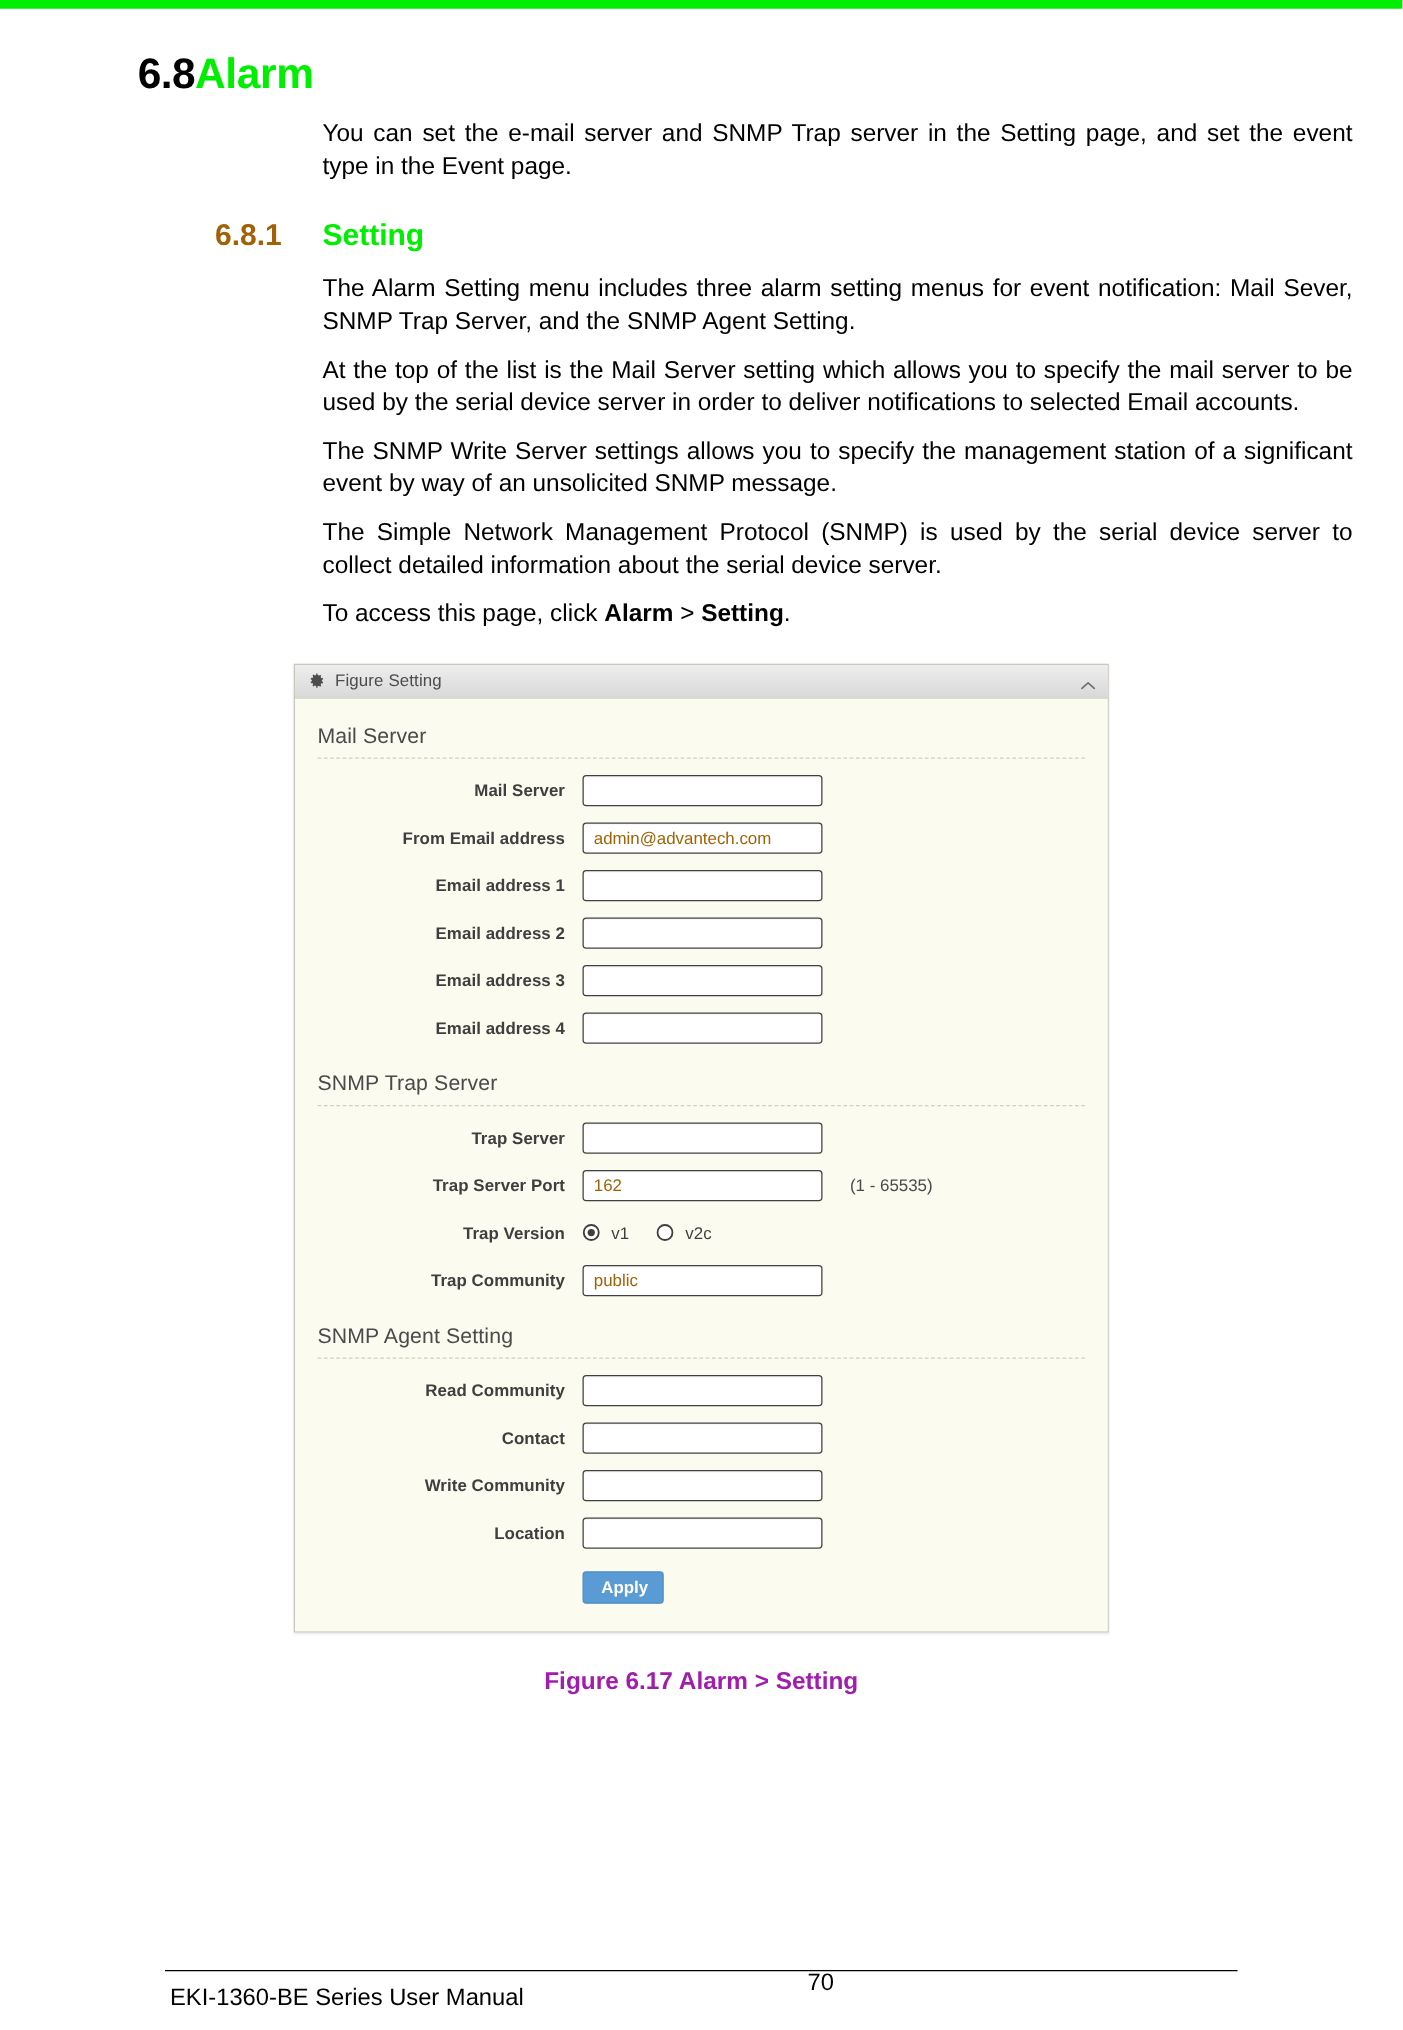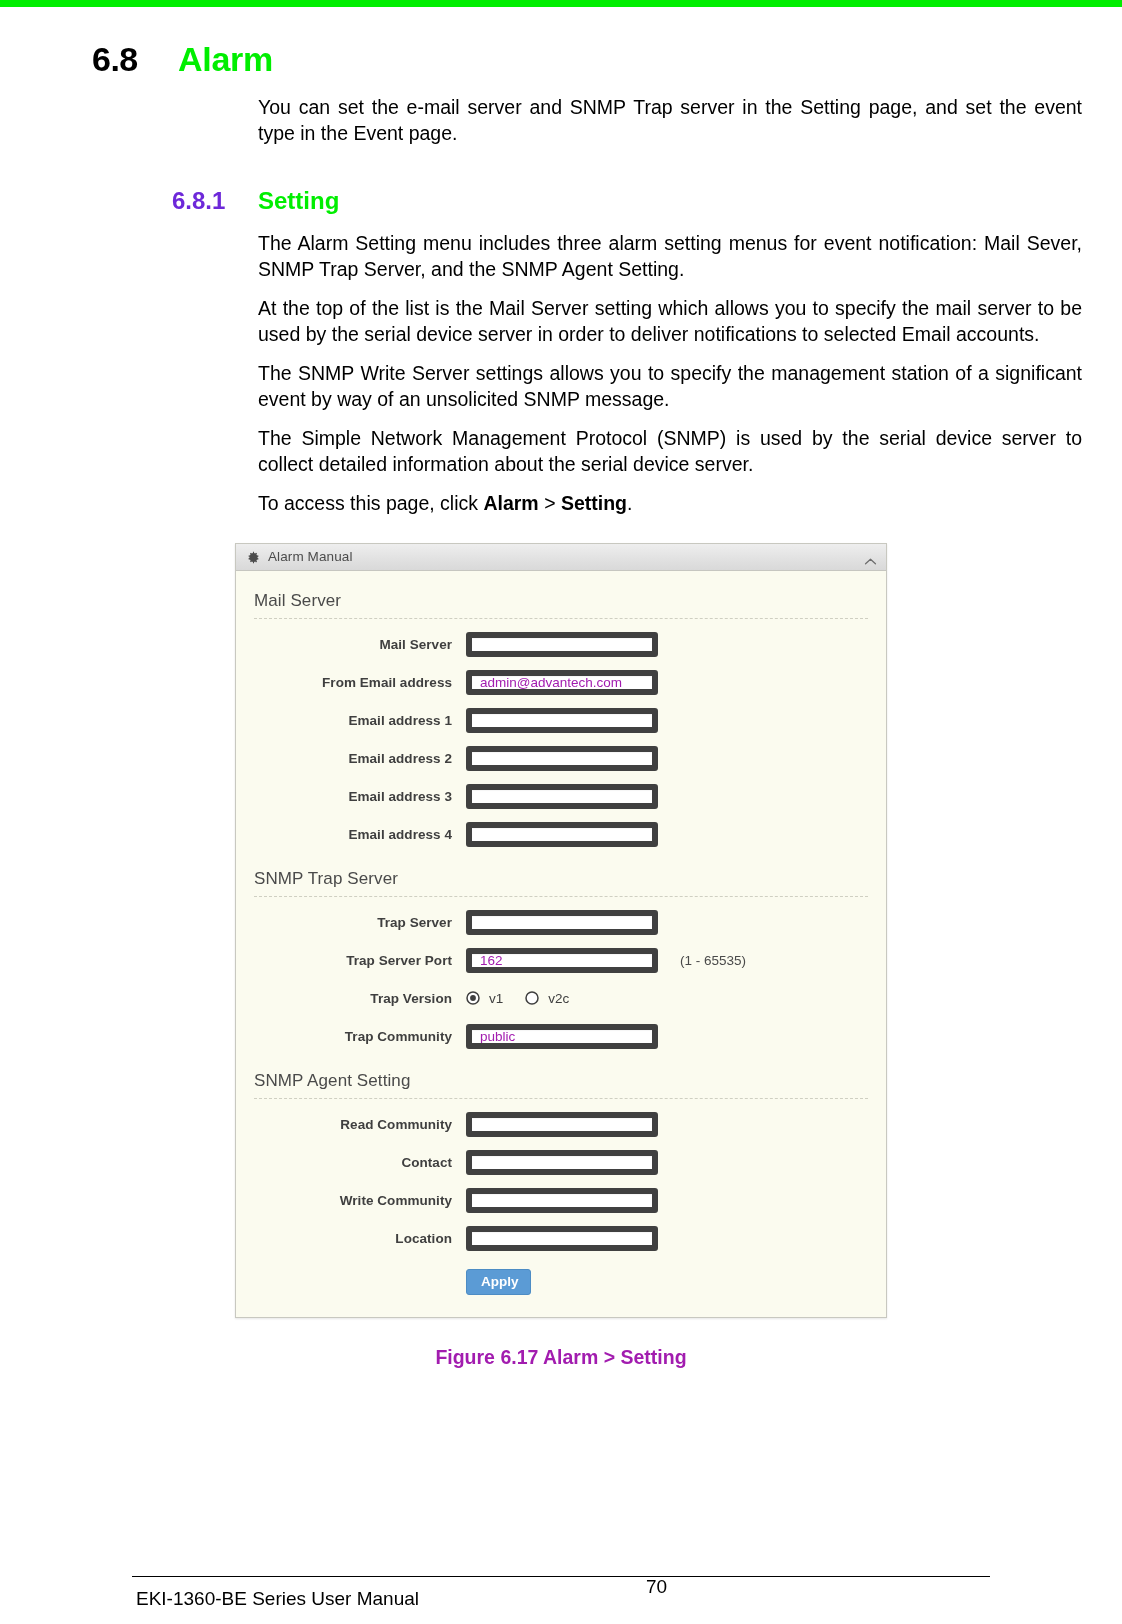--- a/index.html
+++ b/index.html
@@ -31,21 +31,22 @@
     position: absolute;
     top: 7px;
     left: 0;
     width: 1122px;
   }
 
   .h1-row {
     display: flex;
     align-items: baseline;
     margin: 33px 0 0 0;
-    padding-left: 92px;
+    padding-left: 70px;
+    text-align: right;
   }
   .h1-num {
     font-size: 34px;
     font-weight: bold;
     color: #000;
     width: 86px;
     flex: none;
     letter-spacing: -0.5px;
   }
   .h1-title {
@@ -57,24 +58,23 @@
 
   .h2-row {
     display: flex;
     align-items: baseline;
     margin: 29px 0 0 0;
     padding-left: 172px;
   }
   .h2-num {
     font-size: 24px;
     font-weight: bold;
-    color: #6d28d9;
+    color: #a16207;
     width: 86px;
     flex: none;
-    margin-top: 12px;
   }
   .h2-title {
     font-size: 24px;
     font-weight: bold;
     color: #00ee00;
   }
 
   .body-block {
     margin-left: 258px;
     margin-right: 40px;
@@ -164,25 +164,25 @@
     box-sizing: border-box;
     font-size: 13.5px;
     font-weight: bold;
     color: #3f3f3f;
     letter-spacing: 0.05px;
   }
   .field-input {
     width: 192px;
     height: 25px;
     box-sizing: border-box;
-    border: 6px solid #404040;
+    border: 1px solid #404040;
     border-radius: 3px;
     background: #ffffff;
     font-size: 13.5px;
-    color: #a21caf;
+    color: #a16207;
     padding: 0 8px;
     font-family: "Liberation Sans", sans-serif;
     outline: none;
     box-shadow: inset 0 1px 1px rgba(0,0,0,0.04);
   }
   .field-hint {
     margin-left: 22px;
     font-size: 13.5px;
     color: #4a4a4a;
   }
@@ -297,21 +297,21 @@
   <div class="figure-wrap">
     <div class="panel">
 
       <div class="panel-header">
         <span class="gear-icon">
           <svg viewBox="0 0 16 16" width="13" height="13" xmlns="http://www.w3.org/2000/svg">
             <path fill="#4c4c4c" d="M8 5.2a2.8 2.8 0 1 0 0 5.6 2.8 2.8 0 0 0 0-5.6zm0 4.2a1.4 1.4 0 1 1 0-2.8 1.4 1.4 0 0 1 0 2.8z"></path>
             <path fill="#4c4c4c" d="M14.2 9.1l-1.3-.35a5 5 0 0 0 0-1.5l1.3-.35-.5-1.65-1.33.3a5 5 0 0 0-.77-1.3l.78-1.1-1.3-1.05-.93 1a5 5 0 0 0-1.43-.6L8.6 1H7.4l-.12 1.4a5 5 0 0 0-1.43.6l-.93-1L3.62 3.05l.78 1.1a5 5 0 0 0-.77 1.3l-1.33-.3-.5 1.65 1.3.35a5 5 0 0 0 0 1.5l-1.3.35.5 1.65 1.33-.3a5 5 0 0 0 .77 1.3l-.78 1.1 1.3 1.05.93-1a5 5 0 0 0 1.43.6L7.4 15h1.2l.12-1.4a5 5 0 0 0 1.43-.6l.93 1 1.3-1.05-.78-1.1a5 5 0 0 0 .77-1.3l1.33.3.5-1.65z"></path>
           </svg>
         </span>
-        <span class="panel-title">Alarm Manual</span>
+        <span class="panel-title">Figure Setting</span>
         <span class="chevron-icon">
           <svg viewBox="0 0 14 10" width="13" height="9" xmlns="http://www.w3.org/2000/svg">
             <path d="M1.5 7.5L7 2.5l5.5 5" stroke="#6d6d6d" stroke-width="1.4" fill="none" stroke-linecap="round" stroke-linejoin="round"></path>
           </svg>
         </span>
       </div>
 
       <div class="panel-body">
 
         <div>

